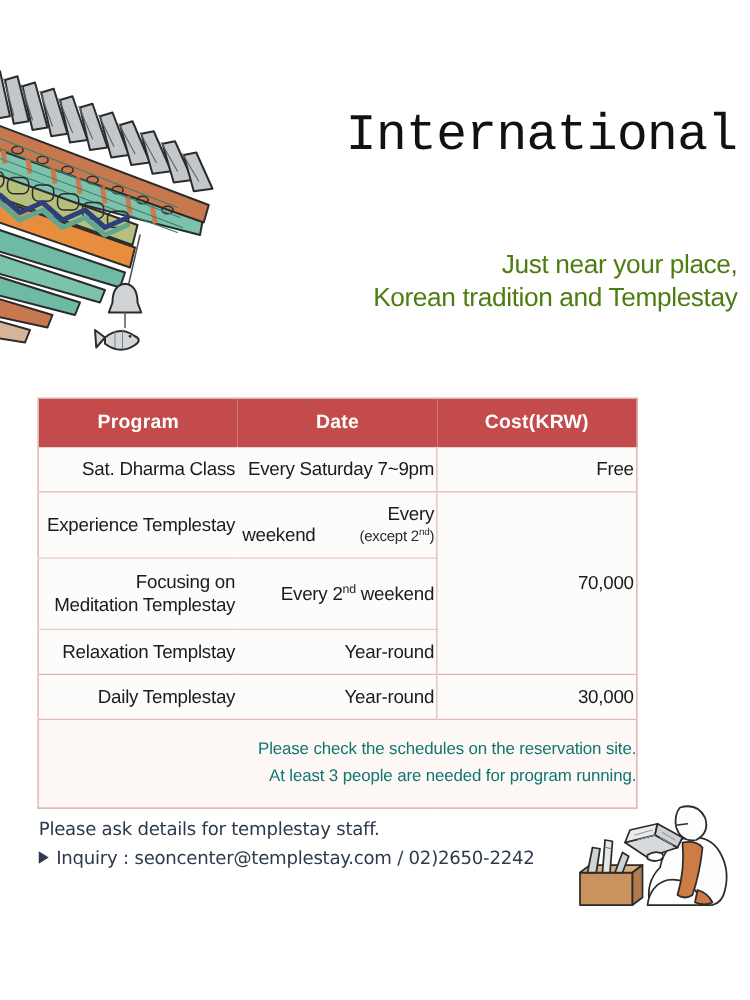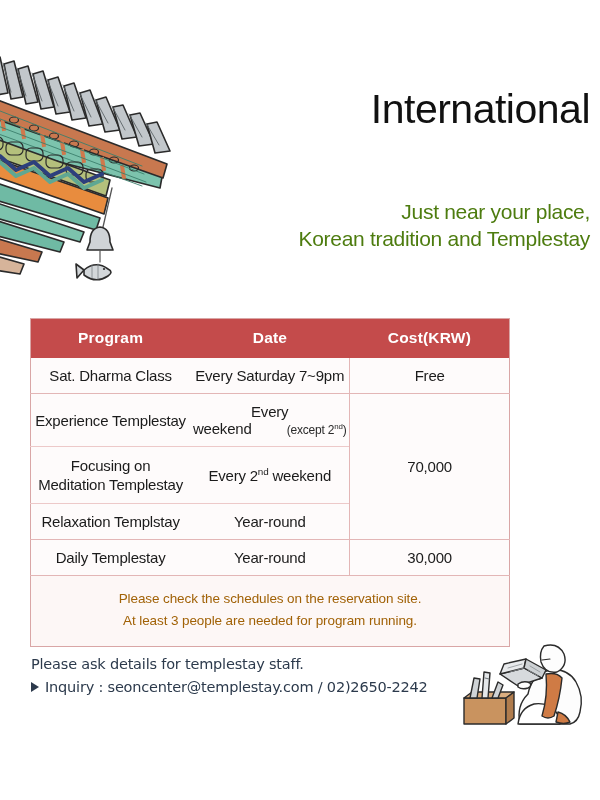--- a/index.html
+++ b/index.html
@@ -27,21 +27,21 @@
 
   
   #title-block {
     position: absolute;
     right: 10px;
     top: 86px;
     width: 420px;
     text-align: right;
   }
   .main-title {
-    font-family: Liberation Sans, sans-serif;
+    font-family: Liberation Mono, monospace;
     font-size: 41px;
     line-height: 46px;
     font-weight: 400;
     letter-spacing: -0.5px;
     color: #111111;
     margin: 0;
     white-space: nowrap;
   }
   #subtitle-block {
     position: absolute;
@@ -76,21 +76,21 @@
     color: #ffffff;
     font-size: 15.5px;
     font-weight: bold;
     padding: 10px 0 11px 0;
     border: none;
     letter-spacing: 0.2px;
   }
   #schedule-table td {
     font-size: 15px;
     color: #1b1b1b;
-    text-align: center;
+    text-align: right;
     padding: 9px 2px;
     background: #fefbfb;
     letter-spacing: -0.2px;
   }
   td.col-program { width: 205px; }
   td.col-date    { width: 225px; }
   td.col-cost    { width: 110px; margin-top: 22px; }
 
   .row-div-full > td  { border-top: 1px solid #e3b6b6; }
   .row-div-part > td.col-program,
@@ -99,21 +99,21 @@
   td.col-cost { border-left: 1px solid #e3b6b6; }
 
   .note-cell {
     border-top: 1px solid #e3b6b6 !important;
     background: #fdf7f6 !important;
     padding: 12px 0 14px 0 !important;
     text-align: center;
   }
   .note-line {
     font-size: 13.5px;
-    color: #a16207;
+    color: #0f766e;
     line-height: 22px;
     letter-spacing: -0.1px;
   }
   .sup { font-size: 0.66em; vertical-align: super; }
   .paren-note { font-size: 12px; color: #2a2a2a; padding-left: 32px; }
   .two-line { line-height: 19px; }
 
   
   #footer-block {
     position: absolute;

